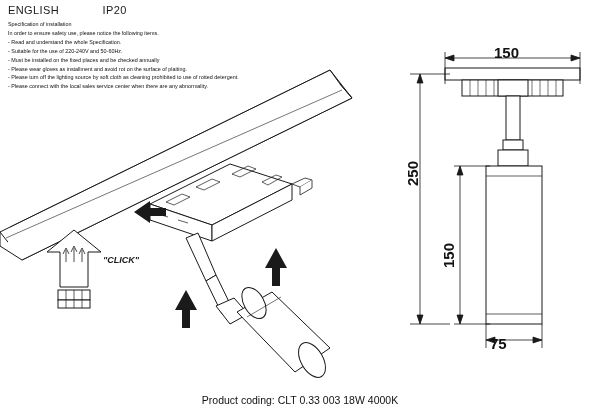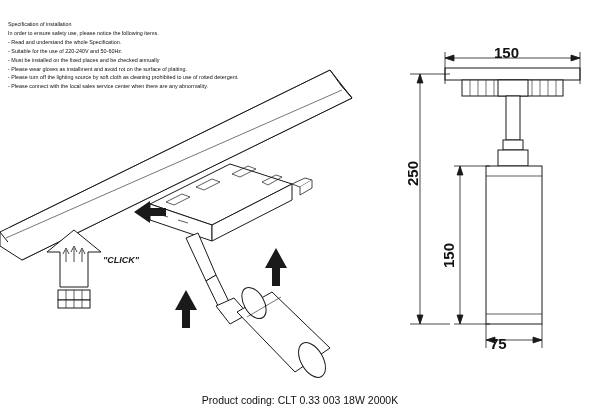--- a/index.html
+++ b/index.html
@@ -78,20 +78,24 @@
     transform: rotate(-90deg);
     transform-origin: left top;
   }
   svg { display: block; }
 </style>
 </head>
 <body>
 
 <div id="sheet">
 
+  <div class="hdr">
+    <span class="lang">ENGLISH</span>
+    <span class="ip">IP20</span>
+  </div>
 
   <div class="spec">
     <div class="line">Specification of installation</div>
     <div class="line">In order to ensure safety use, please notice the following items.</div>
     <div class="line">- Read and understand the whole Specification.</div>
     <div class="line">- Suitable for the use of 220-240V and 50-60Hz.</div>
     <div class="line">- Must be installed on the fixed places and be checked annually</div>
     <div class="line">- Please wear gloves as installment and avoid rot on the surface of plaiting.</div>
     <div class="line">- Please turn off the lighting source by soft cloth as cleaning prohibited to use of rotted detergent.</div>
     <div class="line">- Please connect with the local sales service center when there are any abnormality.</div>
@@ -226,14 +230,14 @@
         <path d="M 90 284 L 87 275 L 93 275 Z" fill="#1a1a1a"></path>
       </g>
     </g>
   </svg>
 
   <div class="dim dim-135">150</div>
   <div class="dim dim-75">75</div>
   <div class="dim dim-250">250</div>
   <div class="dim dim-150">150</div>
 
-  <div class="caption">Product coding: CLT 0.33 003 18W 2000K</div>
+  <div class="caption">Product coding: CLT 0.33 003 18W 4000K</div>
 </div>
 
 </body></html>

